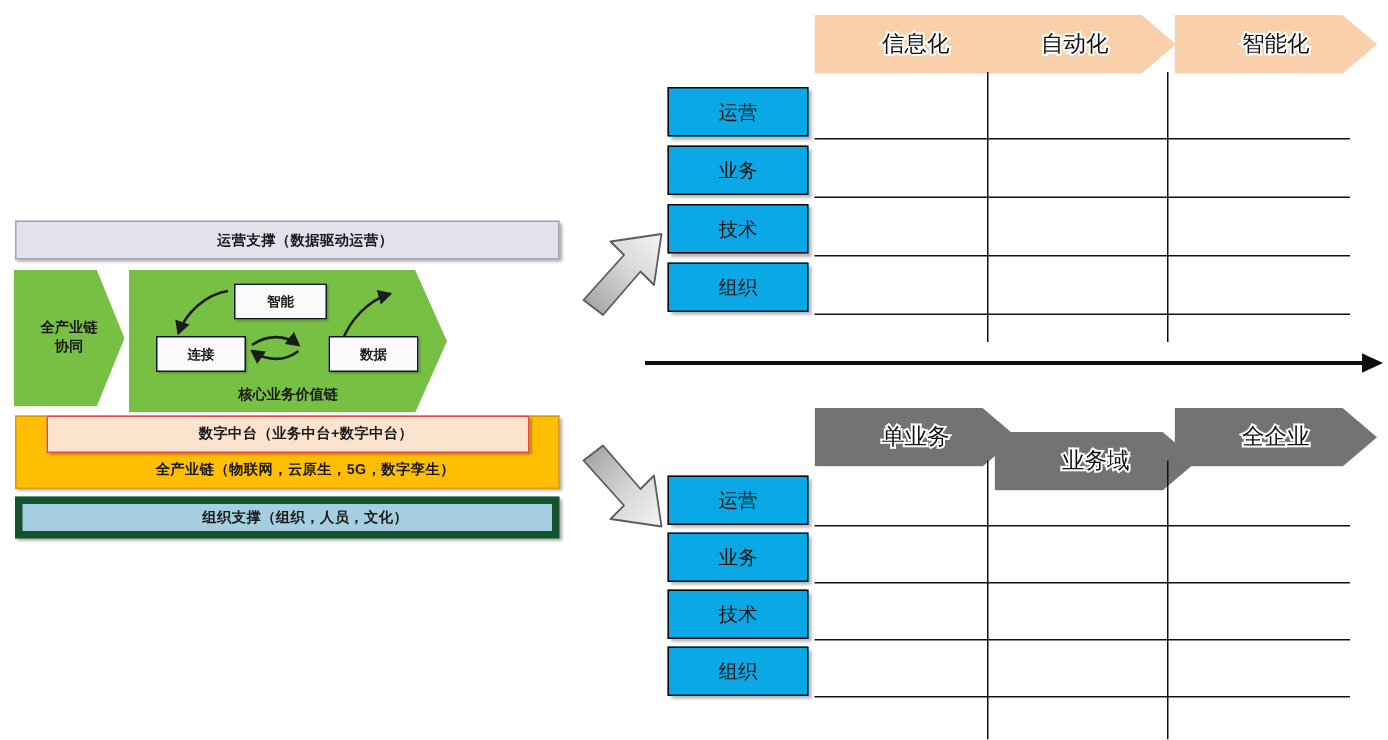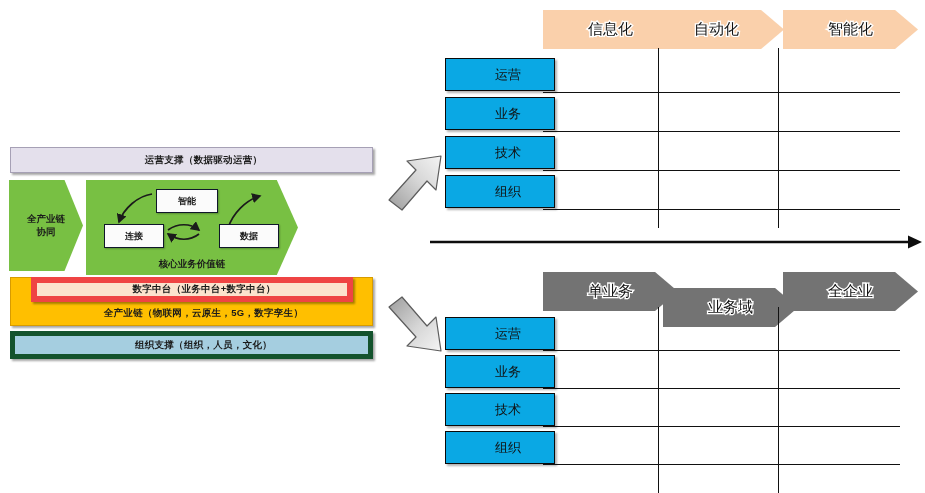--- a/index.html
+++ b/index.html
@@ -11,21 +11,21 @@
   #left-diagram{left:0;top:0;width:400px;height:493px;}
 
   .bar{position:absolute;box-sizing:border-box;display:flex;align-items:center;
        justify-content:center;text-align:center;font-weight:bold;letter-spacing:.3px;
        box-shadow:1.5px 1.5px 2px rgba(0,0,0,.35);padding-left:24px;}
 
   #ops-support{left:10px;top:147px;width:363px;height:26px;background:#e4e0ec;
       border:1px solid #a6a0b5;font-size:9.5px;color:#1a1a1a;}
 
   #digital-midplatform{left:31px;top:277px;width:322px;height:25px;background:#fce3ce;
-      border:6px solid #ef4444;font-size:9.5px;color:#1a1a1a;z-index:6;}
+      border:1px solid #ef4444;font-size:9.5px;color:#1a1a1a;z-index:6;}
 
   #tech-support{left:10px;top:277px;width:363px;height:49px;background:#ffbf00;
       border:1px solid #d79b00;font-size:9.5px;color:#1a1a1a;z-index:5;
       align-items:flex-end;padding-bottom:5px;}
 
   #org-support{left:10px;top:331px;width:363px;height:28px;background:#a5cee0;
       border:5px solid #14532d;font-size:9.5px;color:#1a1a1a;}
 
   
   .chev-green{position:absolute;background:#78c043;
@@ -64,21 +64,21 @@
   .stage-chev span{-webkit-text-stroke:0;position:relative;}
   .stage-chev .outline{position:absolute;-webkit-text-stroke:2.6px #fff;color:#fff;z-index:0;}
   .stage-chev .fill{position:relative;z-index:1;color:#111;}
   .chev-orange{background:#fad0ab;
      clip-path:polygon(0 0,83% 0,100% 50%,83% 100%,0 100%);}
   .chev-sage{background:#737373;
      clip-path:polygon(0 0,83% 0,100% 50%,83% 100%,0 100%);}
 
   .rowlabel{position:absolute;width:92px;height:31px;background:#0aa8e4;
      border:1px solid #0a0a0a;display:flex;align-items:center;justify-content:center;
-     font-size:13px;color:#111;box-shadow:2px 2px 2px rgba(0,0,0,.3);padding-left:16px;}
+     font-size:13px;color:#111;box-shadow:2px 2px 2px rgba(0,0,0,.3);}
 
   .hline{position:absolute;height:0;border-top:1.3px solid #111;
      box-shadow:0 1.5px 1px -1px rgba(0,0,0,.25);}
   .vline{position:absolute;width:0;border-left:1.5px solid #111;}
 
   .axis-arrow{position:absolute;left:430px;top:234px;width:493px;height:16px;}
 </style>
 </head>
 <body>
 

